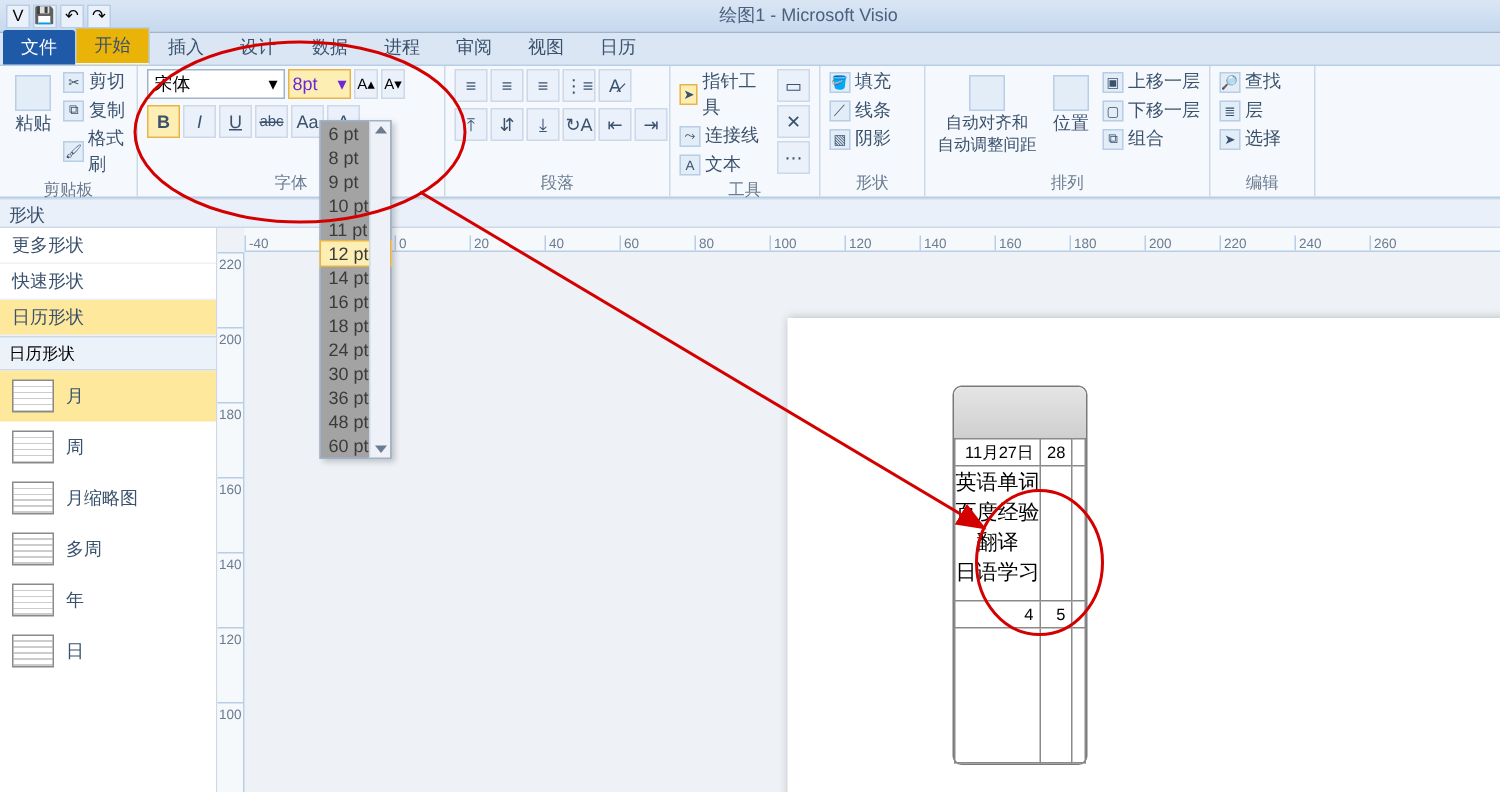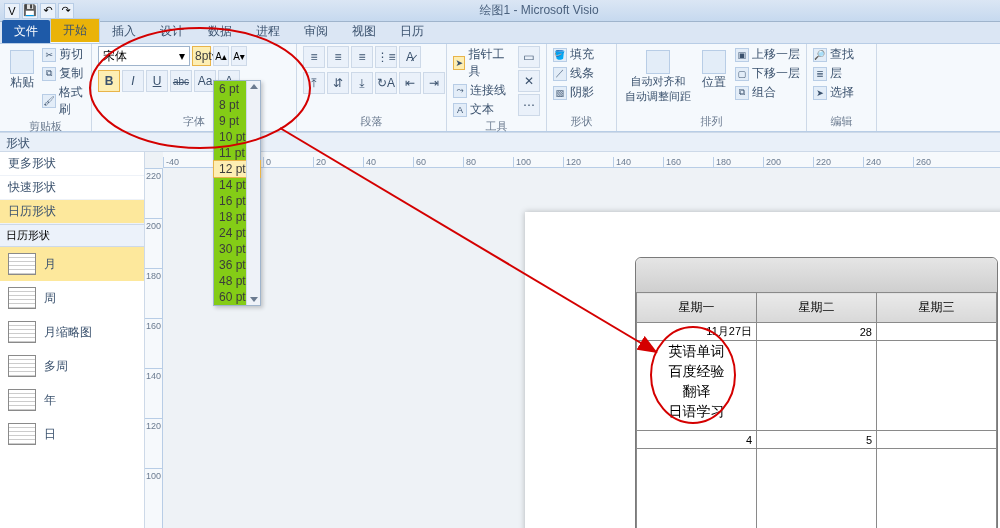--- a/index.html
+++ b/index.html
@@ -21,21 +21,21 @@
 .rgroup .glabel { text-align: center; color: #6b7b90; font-size: 11px; padding: 1px 0 2px; }
 .bigbtn { display: flex; flex-direction: column; align-items: center; width: 40px; padding-top: 4px; color: #3b526e; }
 .bigbtn .ico { width: 24px; height: 24px; background: #e3edf8; border: 1px solid #b8cde6; }
 .col { display: flex; flex-direction: column; gap: 2px; }
 .col .row { display: flex; align-items: center; gap: 3px; color: #3b526e; }
 .col .row .ico { width: 14px; height: 14px; background: #e3edf8; border: 1px solid #b8cde6; font-size: 9px; display: inline-flex; align-items: center; justify-content: center; }
 .hl { background: #fdeeb3 !important; border: 1px solid #e8b44a !important; }
 
 .fontrow { display: flex; gap: 2px; }
 .fontname { width: 92px; height: 20px; border: 1px solid #9fb4cc; background: #fff; font-size: 12px; padding: 0 4px; display: flex; justify-content: space-between; align-items: center; }
-.fontsize { width: 19px; height: 20px; border: 1px solid #e8b44a; background: #fdeeb3; padding: 0 2px; display: flex; justify-content: space-between; align-items: center; color: #404040; }
+.fontsize { width: 42px; height: 20px; border: 1px solid #e8b44a; background: #fdeeb3; padding: 0 2px; display: flex; justify-content: space-between; align-items: center; color: #6d28d9; }
 .growbtn { width: 16px; height: 20px; border: 1px solid #cdd9e8; background: #eaf1fa; font-size: 10px; display: inline-flex; align-items: center; justify-content: center; }
 .frmtbtn { width: 22px; height: 22px; border: 1px solid #cdd9e8; display: inline-flex; align-items: center; justify-content: center; font-size: 12px; background: #eaf1fa; color: #3b526e; }
 .frmtbtn.bold { font-weight: bold; border: 1px solid #e8b44a; background: #fdeeb3; }
 
 .shapes-header { height: 20px; background: #e9f0f9; border-top: 1px solid #cdd9e8; border-bottom: 1px solid #cdd9e8; padding: 2px 6px; color: #3b526e; }
 .main { display: flex; height: 376px; }
 .sidepanel { width: 145px; border-right: 1px solid #cdd9e8; background: #fff; display: flex; flex-direction: column; }
 .sidepanel .cat { padding: 3px 8px; color: #3b526e; border-bottom: 1px solid #eef2f8; font-family: Liberation Mono, monospace; }
 .sidepanel .cat.active { background: #fde89c; }
 .sidepanel .stitle { background: #ecf2fa; padding: 3px 6px; border-top: 1px solid #cdd9e8; border-bottom: 1px solid #cdd9e8; font-size: 11px; }
@@ -51,21 +51,21 @@
 .ruler-v span{ flex:0 0 50px; border-top:1px solid #b8cde6; font-size:9px; color:#6b7b90; padding-top:2px; text-align:center;}
 .page { position: absolute; left: 380px; top: 60px; width: 600px; height: 450px; background: #fff; box-shadow: 0 0 6px rgba(0,0,0,.25); }
 .cal { position: absolute; left: 490px; top: 105px; border: 1px solid #7a7a7a; border-radius: 6px; }
 .cal table { border-collapse: collapse; }
 .cal th, .cal td { border: 1px solid #8a8a8a; font-size: 12px; }
 .cal .hrow th { background: linear-gradient(#eaeaea,#d8d8d8); height: 30px; width: 120px; font-weight: normal; }
 .cal .tophead { height: 34px; background: linear-gradient(#e5e5e5,#cfcfcf); border-radius: 6px 6px 0 0; }
 .cal .datecell { height: 18px; text-align: right; padding: 0 4px; font-size: 11px; }
 .cal .body td { height: 90px; vertical-align: top; text-align: center; font-family: "SimSun"; font-size: 14px; line-height: 20px; }
 
-.dropdown { position: absolute; left: 213px; top: 80px; width: 48px; background: #84cc16; border: 1px solid #9fb4cc; box-shadow: 2px 2px 4px rgba(0,0,0,.2); z-index: 30; }
+.dropdown { position: absolute; left: 213px; top: 80px; width: 48px; background: #a3a3a3; border: 1px solid #9fb4cc; box-shadow: 2px 2px 4px rgba(0,0,0,.2); z-index: 30; }
 .dropdown .item { padding: 1px 5px; font-size: 12px; color: #3b3b3b; }
 .dropdown .item.sel { background: #fdeeb3; border: 1px solid #e8b44a; margin: -1px; }
 .dropdown .sb { position: absolute; right: 0; top: 0; width: 14px; height: 100%; background: #eef2f8; border-left: 1px solid #cdd9e8; }
 .dropdown .sb::before, .dropdown .sb::after { content: ""; position: absolute; left: 3px; width: 0; height: 0; border-left: 4px solid transparent; border-right: 4px solid transparent; }
 .dropdown .sb::before { top: 3px; border-bottom: 5px solid #6b7b90; }
 .dropdown .sb::after { bottom: 3px; border-top: 5px solid #6b7b90; }
 
 .anno { position: absolute; pointer-events: none; z-index: 40; }
 svg.anno { width: 1000px; height: 528px; left: 0; top: 0; }
 </style>
@@ -327,25 +327,20 @@
         <span>160</span>
         <span>140</span>
         <span>120</span>
         <span>100</span>
       </div>
     <div class="page"></div>
     <div class="cal">
       <div class="tophead"></div>
       <table>
         <tbody>
-            <tr class="hrow">
-          <th>星期一</th>
-          <th>星期二</th>
-          <th>星期三</th>
-        </tr>
         <tr>
           <td class="datecell">11月27日</td>
           <td class="datecell">28</td>
           <td class="datecell"></td>
         </tr>
         <tr class="body">
           <td>
             <div>英语单词</div>
             <div>百度经验</div>
             <div>翻译</div>

